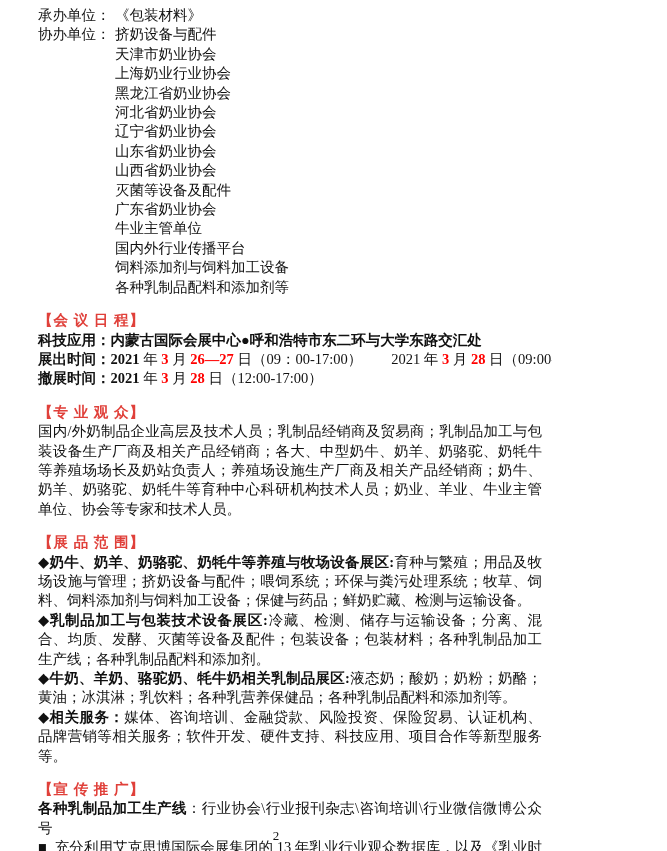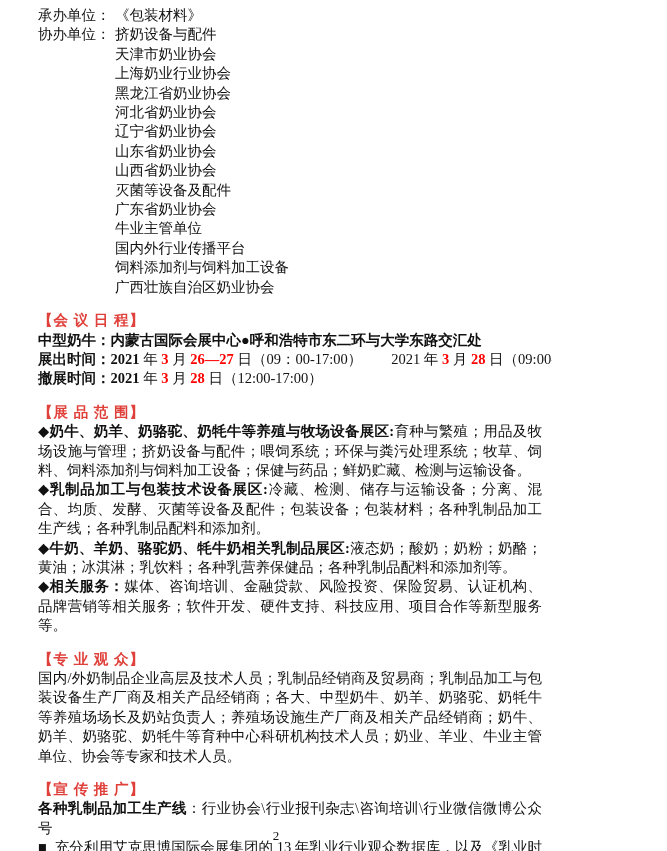--- a/index.html
+++ b/index.html
@@ -67,60 +67,60 @@
           <div>黑龙江省奶业协会</div>
           <div>河北省奶业协会</div>
           <div>辽宁省奶业协会</div>
           <div>山东省奶业协会</div>
           <div>山西省奶业协会</div>
           <div>灭菌等设备及配件</div>
           <div>广东省奶业协会</div>
           <div>牛业主管单位</div>
           <div>国内外行业传播平台</div>
           <div>饲料添加剂与饲料加工设备</div>
-          <div>广西壮族自治区奶业协会</div>
+          <div>各种乳制品配料和添加剂等</div>
         </div>
     </div>
   </section>
 
   <section class="sec sec-schedule">
     <div class="sec-h">【会 议 日 程】</div>
     <div class="sched-line">
-      <span class="b">中型奶牛：</span><span class="b">内蒙古国际会展中心●呼和浩特市东二环与大学东路交汇处</span>
+      <span class="b">科技应用：</span><span class="b">内蒙古国际会展中心●呼和浩特市东二环与大学东路交汇处</span>
     </div>
     <div class="sched-line">
       <span class="b">展出时间：</span><span><span class="seg-bold">2021 </span><span>年 </span><span class="seg-red-bold">3 </span><span>月 </span><span class="seg-red-bold">26—27 </span><span>日（09：00-17:00）</span><span>&nbsp;&nbsp;&nbsp;&nbsp;&nbsp;&nbsp;&nbsp;&nbsp;</span><span>2021 年 </span><span class="seg-red-bold">3 </span><span>月 </span><span class="seg-red-bold">28 </span><span>日（09:00-12:00）</span></span>
     </div>
     <div class="sched-line">
       <span class="b">撤展时间：</span><span><span class="seg-bold">2021 </span><span>年 </span><span class="seg-red-bold">3 </span><span>月 </span><span class="seg-red-bold">28 </span><span>日（12:00-17:00）</span></span>
     </div>
+  </section>
+
+  <section class="sec">
+    <div class="sec-h">【专 业 观 众】</div>
+    <div class="para">国内/外奶制品企业高层及技术人员；乳制品经销商及贸易商；乳制品加工与包装设备生产厂商及相关产品经销商；各大、中型奶牛、奶羊、奶骆驼、奶牦牛等养殖场场长及奶站负责人；养殖场设施生产厂商及相关产品经销商；奶牛、奶羊、奶骆驼、奶牦牛等育种中心科研机构技术人员；奶业、羊业、牛业主管单位、协会等专家和技术人员。</div>
   </section>
 
   <section class="sec">
     <div class="sec-h">【展 品 范 围】</div>
     <div class="para">
       <span class="lead">◆奶牛、奶羊、奶骆驼、奶牦牛等养殖与牧场设备展区:</span><span>育种与繁殖；用品及牧场设施与管理；挤奶设备与配件；喂饲系统；环保与粪污处理系统；牧草、饲料、饲料添加剂与饲料加工设备；保健与药品；鲜奶贮藏、检测与运输设备。</span>
     </div>
     <div class="para">
       <span class="lead">◆乳制品加工与包装技术设备展区:</span><span>冷藏、检测、储存与运输设备；分离、混合、均质、发酵、灭菌等设备及配件；包装设备；包装材料；各种乳制品加工生产线；各种乳制品配料和添加剂。</span>
     </div>
     <div class="para">
       <span class="lead">◆牛奶、羊奶、骆驼奶、牦牛奶相关乳制品展区:</span><span>液态奶；酸奶；奶粉；奶酪；黄油；冰淇淋；乳饮料；各种乳营养保健品；各种乳制品配料和添加剂等。</span>
     </div>
     <div class="para">
       <span class="lead">◆相关服务：</span><span>媒体、咨询培训、金融贷款、风险投资、保险贸易、认证机构、品牌营销等相关服务；软件开发、硬件支持、科技应用、项目合作等新型服务等。</span>
     </div>
   </section>
 
   <section class="sec">
-    <div class="sec-h">【专 业 观 众】</div>
-    <div class="para">国内/外奶制品企业高层及技术人员；乳制品经销商及贸易商；乳制品加工与包装设备生产厂商及相关产品经销商；各大、中型奶牛、奶羊、奶骆驼、奶牦牛等养殖场场长及奶站负责人；养殖场设施生产厂商及相关产品经销商；奶牛、奶羊、奶骆驼、奶牦牛等育种中心科研机构技术人员；奶业、羊业、牛业主管单位、协会等专家和技术人员。</div>
-  </section>
-
-  <section class="sec">
     <div class="sec-h">【宣 传 推 广】</div>
     <div class="para">
       <span class="lead">各种乳制品加工生产线</span><span>：行业协会\行业报刊杂志\咨询培训\行业微信微博公众号</span>
     </div>
     <div class="para">
       <span class="bullet-sq">■</span><span>充分利用艾克思博国际会展集团的 13 年乳业行业观众数据库，以及《乳业时报》12 年的</span>
     </div>
   </section>
 
   <div class="page-num">2</div>

